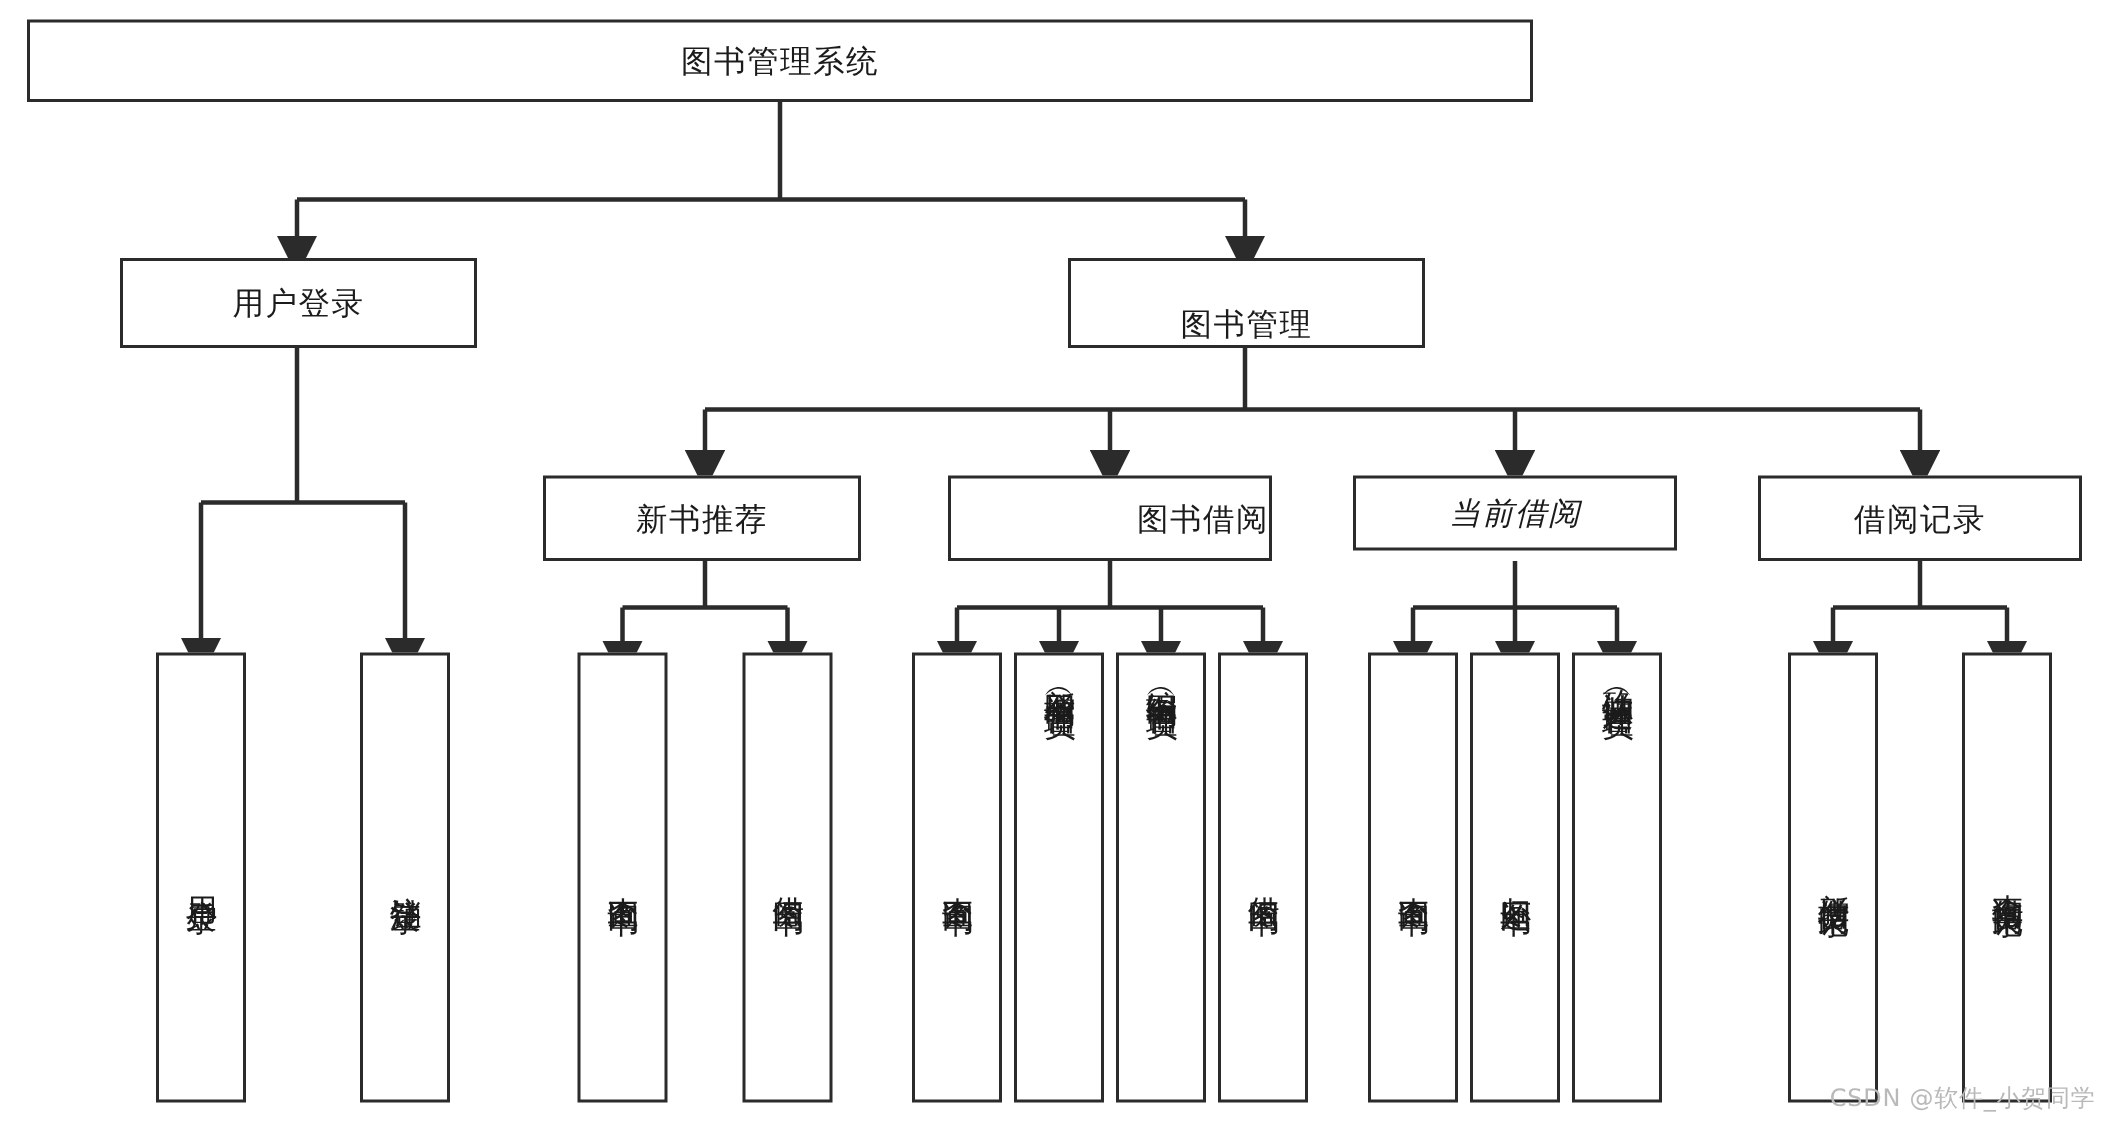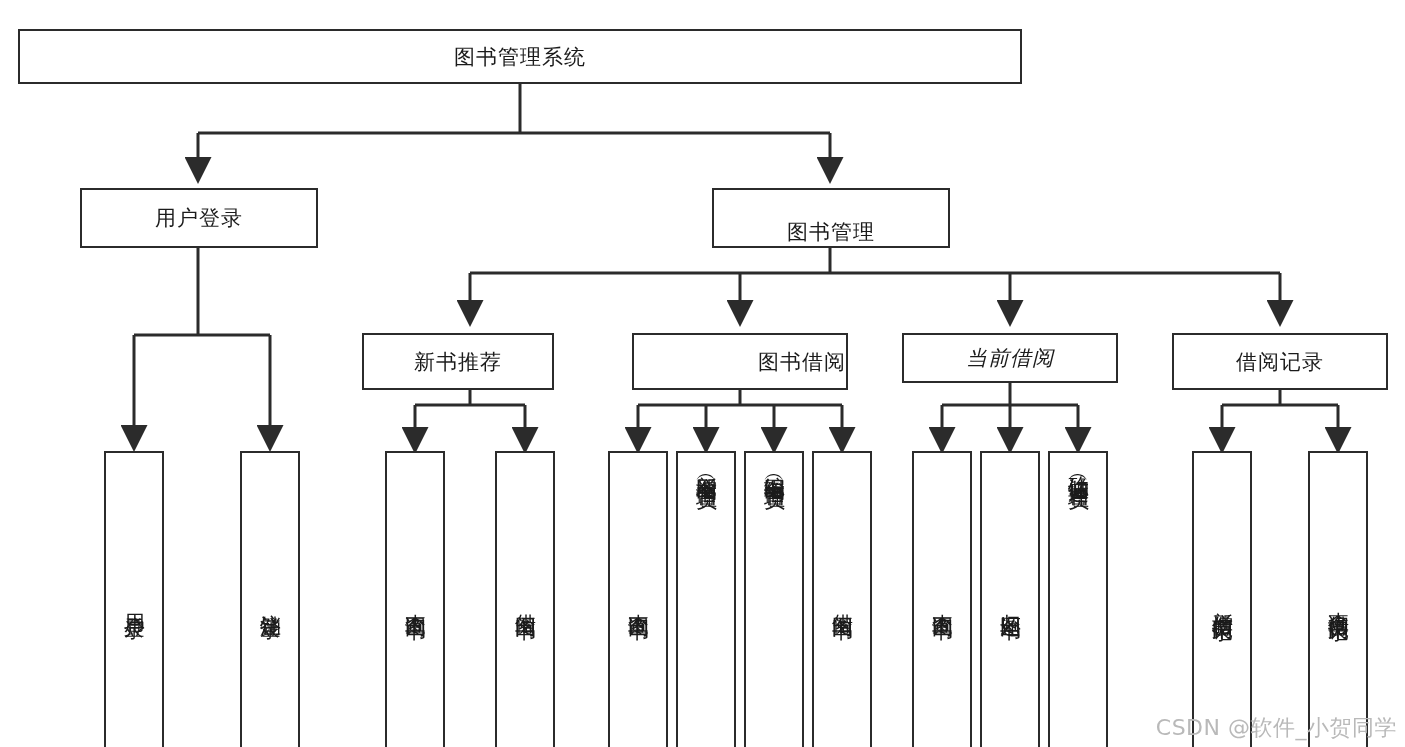--- a/index.html
+++ b/index.html
@@ -27,21 +27,20 @@
   }
   .node {
     position: absolute;
     box-sizing: border-box;
     border: 2px solid #2b2b2b;
     background: #ffffff;
     display: flex;
     align-items: center;
     justify-content: center;
     color: #1b1b1b;
-    margin-top: 16px;
   }
   .node.horiz {
     font-size: 21px;
     letter-spacing: 1px;
   }
   .node.vert {
     writing-mode: vertical-rl;
     text-orientation: upright;
     font-size: 21px;
     letter-spacing: 2px;
@@ -52,21 +51,21 @@
   .node.vert.top-aligned {
     justify-content: flex-start;
   }
   .node-label {
     white-space: nowrap;
   }
   .watermark {
     position: absolute;
     right: 8px;
     bottom: 4px;
-    font-size: 22px;
+    font-size: 16px;
     color: #b9b9b9;
     white-space: nowrap;
     letter-spacing: 0.5px;
   }
 </style>
 </head>
 <body>
 
 <div id="canvas">
 
@@ -124,21 +123,21 @@
     <span class="node-label">图书管理系统</span>
   </div>
 
   <div class="node horiz" style="left:80px; top:172px; width:238px; height:60px;">
     <span class="node-label">用户登录</span>
   </div>
   <div class="node horiz" style="left:712px; top:172px; width:238px; height:60px;align-items:flex-end;">
     <span class="node-label">图书管理</span>
   </div>
 
-  <div class="node horiz" style="left:362px; top:317px; width:192px; height:57px;font-family:Liberation Mono, monospace;">
+  <div class="node horiz" style="left:362px; top:317px; width:212px; height:57px;font-family:Liberation Mono, monospace;">
     <span class="node-label">新书推荐</span>
   </div>
   <div class="node horiz" style="left:632px; top:317px; width:216px; height:57px;justify-content:flex-end;">
     <span class="node-label">图书借阅</span>
   </div>
   <div class="node horiz" style="left:902px; top:317px; width:216px; height:50px;font-style:italic;">
     <span class="node-label">当前借阅</span>
   </div>
   <div class="node horiz" style="left:1172px; top:317px; width:216px; height:57px;">
     <span class="node-label">借阅记录</span>

